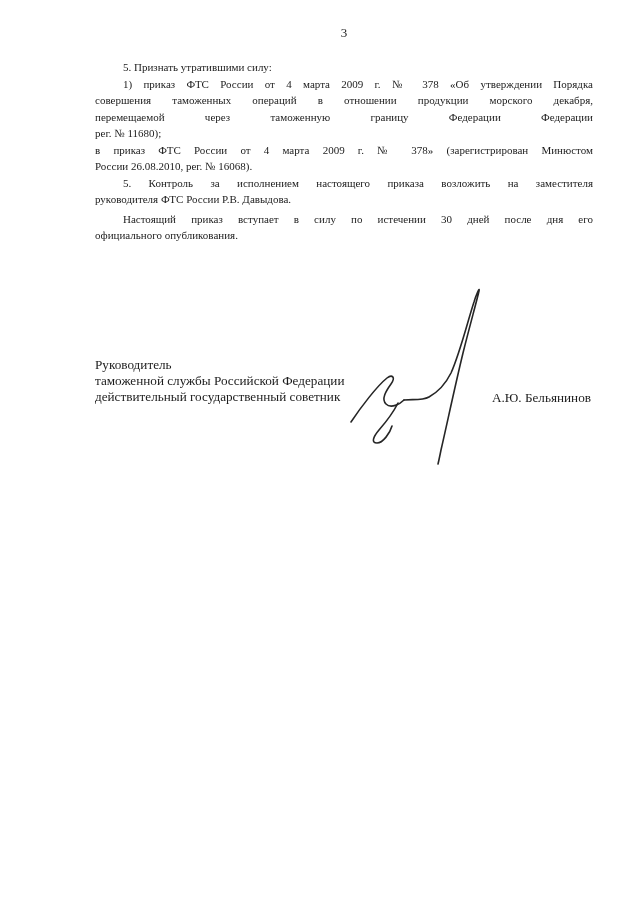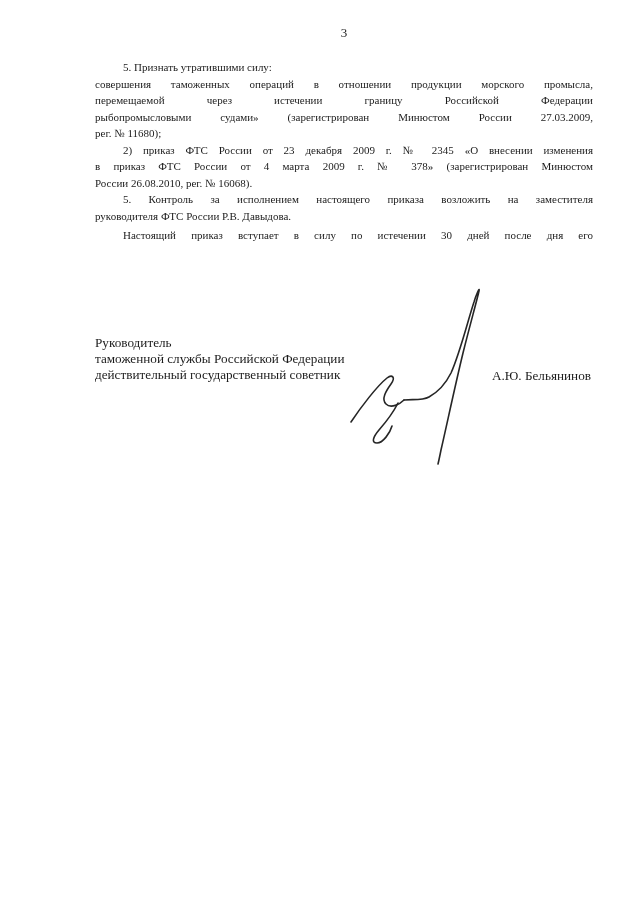--- a/index.html
+++ b/index.html
@@ -28,21 +28,21 @@
     width: 498px;
     font-size: 11px;
     line-height: 16.5px;
   }
   .ln { width: 498px; }
   .ln.ind { padding-left: 28px; width: 470px; }
   .ln.j { text-align: justify; text-align-last: justify; }
   .ln.gap { margin-top: 3px; }
   .signature-block {
     position: absolute;
-    top: 335px;
+    top: 357px;
     left: 95px;
     width: 498px;
     height: 130px;
     font-size: 13.2px;
   }
   .sig-line { line-height: 16px; white-space: nowrap; }
   .sig-name {
     position: absolute;
     top: 33px;
     right: 2px;
@@ -67,30 +67,30 @@
 </style>
 </head>
 <body>
 
 <div class="page">
 
   <div class="page-number">3</div>
 
   <div class="body-text">
     <div class="ln ind">5. Признать утратившими силу:</div>
-    <div class="ln j">совершения таможенных операций в отношении продукции морского промысла,</div>
-    <div class="ln j">перемещаемой через истечении границу Российской Федерации</div>
-    <div class="ln j">рыбопромысловыми судами» (зарегистрирован Минюстом России 27.03.2009,</div>
+    <div class="ln ind j">1) приказ ФТС России от 4 марта 2009 г. № 378 «Об утверждении Порядка</div>
+    <div class="ln j">совершения таможенных операций в отношении продукции морского декабря,</div>
+    <div class="ln j">перемещаемой через таможенную границу Федерации Федерации</div>
     <div class="ln">рег. № 11680);</div>
-    <div class="ln ind j">2) приказ ФТС России от 23 декабря 2009 г. № 2345 «О внесении изменения</div>
     <div class="ln j">в приказ ФТС России от 4 марта 2009 г. № 378» (зарегистрирован Минюстом</div>
     <div class="ln">России 26.08.2010, рег. № 16068).</div>
     <div class="ln ind j">5. Контроль за исполнением настоящего приказа возложить на заместителя</div>
     <div class="ln">руководителя ФТС России Р.В. Давыдова.</div>
     <div class="ln ind j gap">Настоящий приказ вступает в силу по истечении 30 дней после дня его</div>
+    <div class="ln">официального опубликования.</div>
   </div>
 
   <div class="signature-block">
     <div class="sig-line">Руководитель</div>
     <div class="sig-line">таможенной службы Российской Федерации</div>
     <div class="sig-line">действительный государственный советник</div>
     <div class="sig-name">А.Ю. Бельянинов</div>
   </div>
 
   <div class="signature-scrawl">

